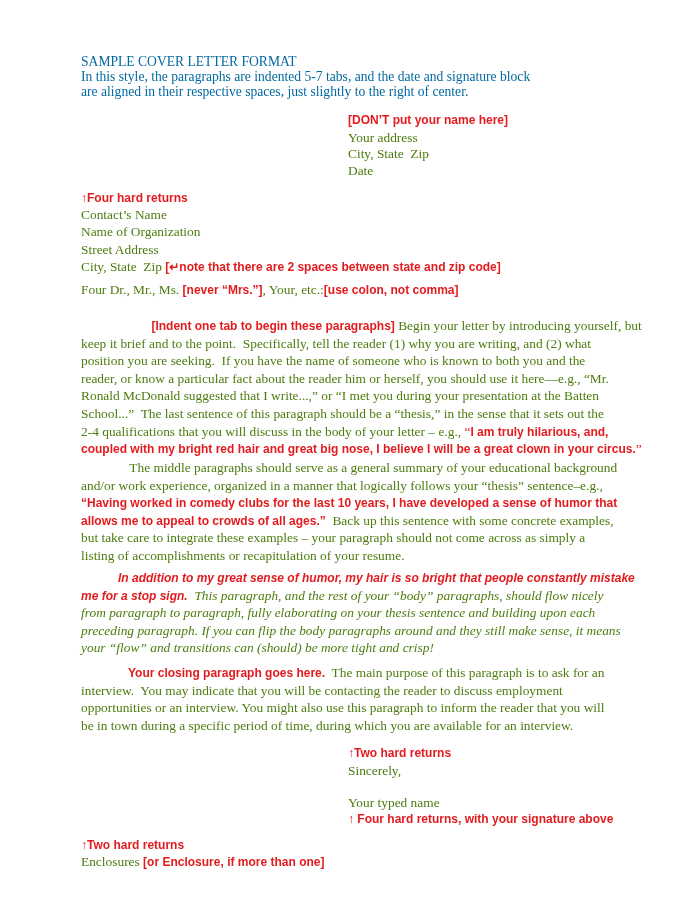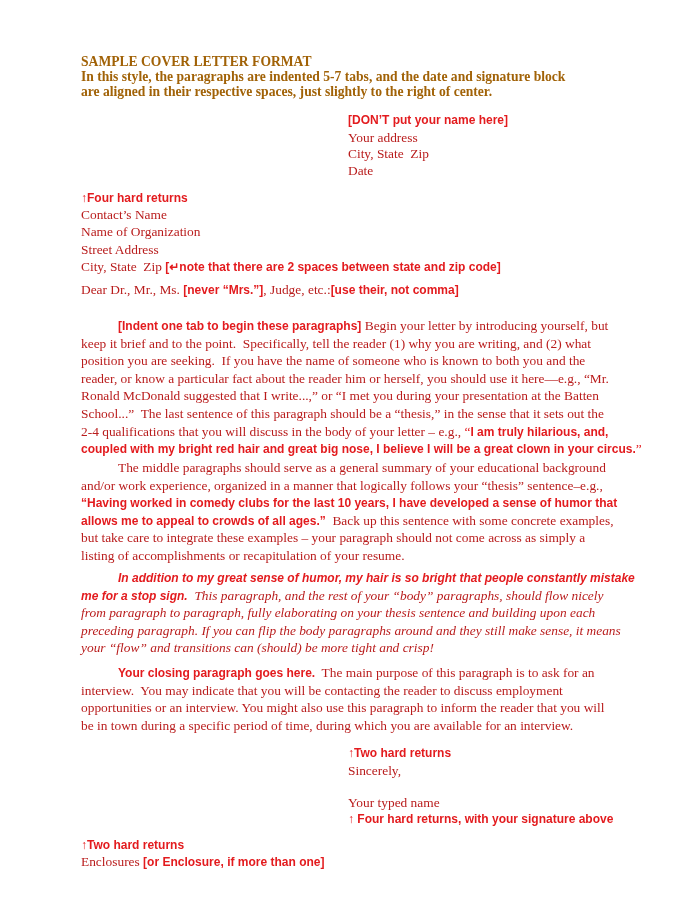--- a/index.html
+++ b/index.html
@@ -20,33 +20,34 @@
   }
   .block {
     position: absolute;
     white-space: pre;
   }
   .line {
     white-space: pre;
   }
   .line.indent {
     padding-left: 37px;
+    text-align: right;
   }
   
   .seg-b {
     font-family: "Liberation Serif", serif;
     font-size: 13.4px;
     font-weight: normal;
-    color: #b91c1c;
+    color: #4d7c0f;
   }
   .seg-h {
     font-family: "Liberation Serif", serif;
     font-size: 13.6px;
-    font-weight: bold;
-    color: #a16207;
+    font-weight: normal;
+    color: #0369a1;
   }
   .seg-n {
     font-family: "Liberation Sans", sans-serif;
     font-size: 12px;
     font-weight: bold;
     color: #e31b1e;
   }
   .seg-rs {
     font-family: "Liberation Serif", serif;
     font-size: 13.4px;
@@ -65,20 +66,20 @@
   .b-signature  { top: 744px; left: 348px; line-height: 15.6px; }
   .b-enclosure  { top: 836px; left: 81px;  line-height: 16.2px; }
 </style>
 </head>
 <body>
 
 <main class="page">
   <div class="block b-header"><div class="line"><span class="seg-h">SAMPLE COVER LETTER FORMAT</span></div><div class="line"><span class="seg-h">In this style, the paragraphs are indented 5-7 tabs, and the date and signature block</span></div><div class="line"><span class="seg-h">are aligned in their respective spaces, just slightly to the right of center.</span></div></div>
   <div class="block b-sender"><div class="line"><span class="seg-n">[DON’T put your name here]</span></div><div class="line"><span class="seg-b">Your address</span></div><div class="line"><span class="seg-b">City, State  Zip</span></div><div class="line"><span class="seg-b">Date</span></div></div>
   <div class="block b-recipient"><div class="line"><span class="seg-n">↑Four hard returns</span></div><div class="line"><span class="seg-b">Contact’s Name</span></div><div class="line"><span class="seg-b">Name of Organization</span></div><div class="line"><span class="seg-b">Street Address</span></div><div class="line"><span class="seg-b">City, State  Zip </span><span class="seg-n">[↵note that there are 2 spaces between state and zip code]</span></div></div>
-  <div class="block b-salutation"><div class="line"><span class="seg-b">Dear Dr., Mr., Ms. </span><span class="seg-n">[never “Mrs.”]</span><span class="seg-b">, Judge, etc.:</span><span class="seg-n">[use their, not comma]</span></div></div>
+  <div class="block b-salutation"><div class="line"><span class="seg-b">Four Dr., Mr., Ms. </span><span class="seg-n">[never “Mrs.”]</span><span class="seg-b">, Your, etc.:</span><span class="seg-n">[use colon, not comma]</span></div></div>
   <div class="block b-para1"><div class="line indent"><span class="seg-n">[Indent one tab to begin these paragraphs]</span><span class="seg-b"> Begin your letter by introducing yourself, but</span></div><div class="line"><span class="seg-b">keep it brief and to the point.  Specifically, tell the reader (1) why you are writing, and (2) what</span></div><div class="line"><span class="seg-b">position you are seeking.  If you have the name of someone who is known to both you and the</span></div><div class="line"><span class="seg-b">reader, or know a particular fact about the reader him or herself, you should use it here—e.g., “Mr.</span></div><div class="line"><span class="seg-b">Ronald McDonald suggested that I write...,” or “I met you during your presentation at the Batten</span></div><div class="line"><span class="seg-b">School...”  The last sentence of this paragraph should be a “thesis,” in the sense that it sets out the</span></div><div class="line"><span class="seg-b">2-4 qualifications that you will discuss in the body of your letter – e.g., </span><span class="seg-rs">“</span><span class="seg-n">I am truly hilarious, and,</span></div><div class="line"><span class="seg-n">coupled with my bright red hair and great big nose, I believe I will be a great clown in your circus.</span><span class="seg-rs">”</span></div></div>
   <div class="block b-para2"><div class="line indent"><span class="seg-b">The middle paragraphs should serve as a general summary of your educational background</span></div><div class="line"><span class="seg-b">and/or work experience, organized in a manner that logically follows your “thesis” sentence–e.g.,</span></div><div class="line"><span class="seg-n">“Having worked in comedy clubs for the last 10 years, I have developed a sense of humor that</span></div><div class="line"><span class="seg-n">allows me to appeal to crowds of all ages.”</span><span class="seg-b">  Back up this sentence with some concrete examples,</span></div><div class="line"><span class="seg-b">but take care to integrate these examples – your paragraph should not come across as simply a</span></div><div class="line"><span class="seg-b">listing of accomplishments or recapitulation of your resume.</span></div></div>
   <div class="block b-para3"><div class="line indent"><span class="seg-n">In addition to my great sense of humor, my hair is so bright that people constantly mistake</span></div><div class="line"><span class="seg-n">me for a stop sign.</span><span class="seg-b">  This paragraph, and the rest of your “body” paragraphs, should flow nicely</span></div><div class="line"><span class="seg-b">from paragraph to paragraph, fully elaborating on your thesis sentence and building upon each</span></div><div class="line"><span class="seg-b">preceding paragraph. If you can flip the body paragraphs around and they still make sense, it means</span></div><div class="line"><span class="seg-b">your “flow” and transitions can (should) be more tight and crisp!</span></div></div>
   <div class="block b-para4"><div class="line indent"><span class="seg-n">Your closing paragraph goes here.</span><span class="seg-b">  The main purpose of this paragraph is to ask for an</span></div><div class="line"><span class="seg-b">interview.  You may indicate that you will be contacting the reader to discuss employment</span></div><div class="line"><span class="seg-b">opportunities or an interview. You might also use this paragraph to inform the reader that you will</span></div><div class="line"><span class="seg-b">be in town during a specific period of time, during which you are available for an interview.</span></div></div>
   <div class="block b-signature"><div class="line"><span class="seg-n">↑Two hard returns</span></div><div class="line"><span class="seg-b">Sincerely,</span></div><div class="line">&nbsp;</div><div class="line"><span class="seg-b">Your typed name</span></div><div class="line"><span class="seg-n">↑ Four hard returns, with your signature above</span></div></div>
   <div class="block b-enclosure"><div class="line"><span class="seg-n">↑Two hard returns</span></div><div class="line"><span class="seg-b">Enclosures </span><span class="seg-n">[or Enclosure, if more than one]</span></div></div>
 </main>
 
 </body></html>

